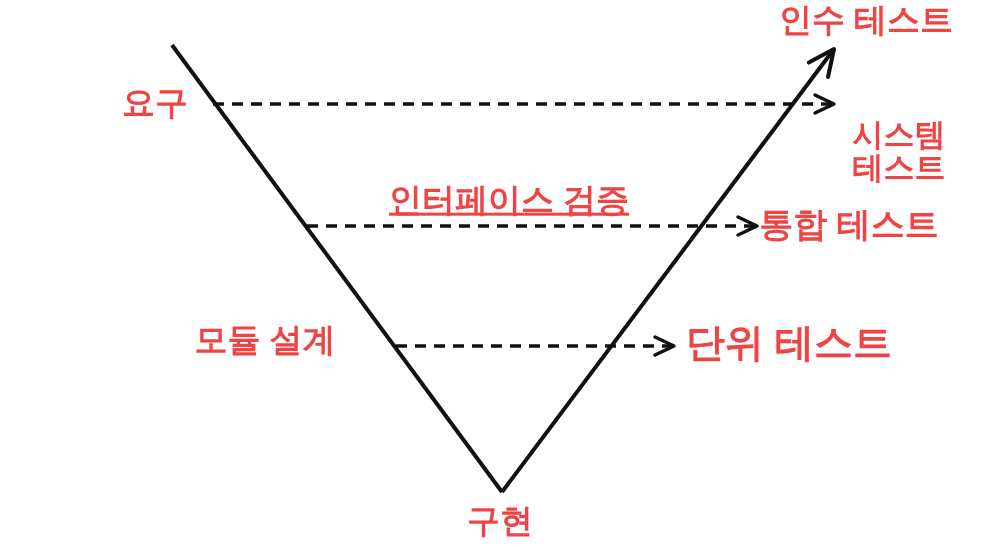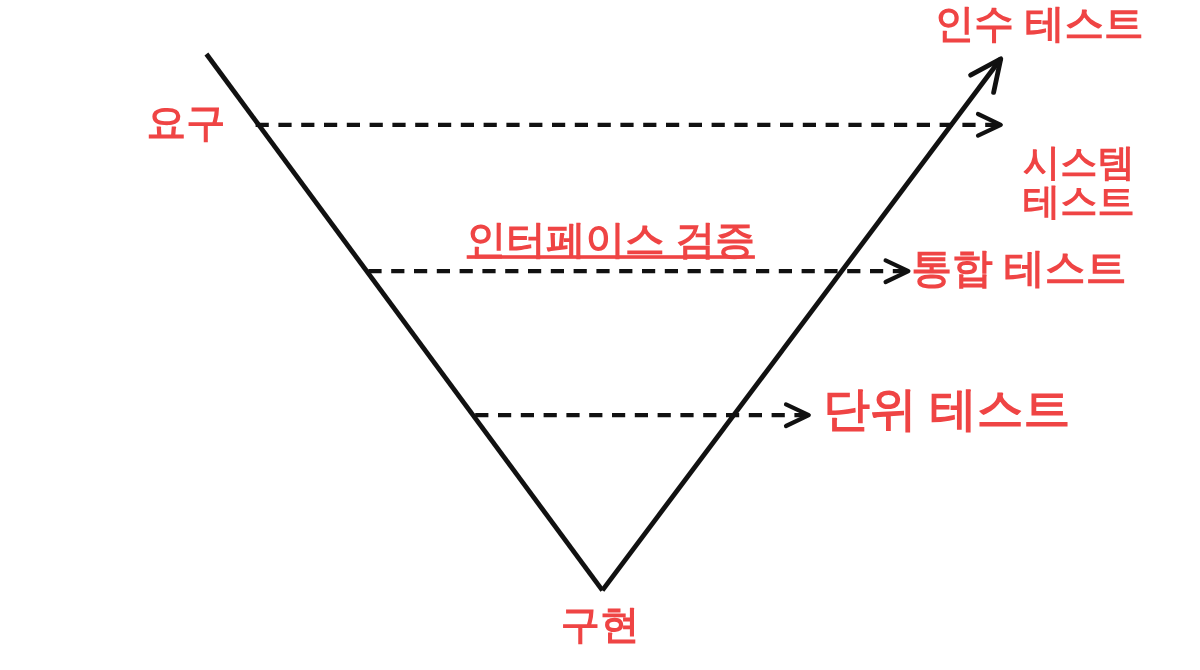--- a/index.html
+++ b/index.html
@@ -57,20 +57,21 @@
     <line x1="502" y1="492" x2="834" y2="49" stroke="#111111" stroke-width="4" marker-end="url(#arrow-big)"></line>
 
     <line x1="213" y1="104" x2="834" y2="104" stroke="#111111" stroke-width="3.5" stroke-dasharray="11 8" marker-end="url(#arrow-small)"></line>
     <line x1="307" y1="226" x2="757" y2="226" stroke="#111111" stroke-width="3.5" stroke-dasharray="11 8" marker-end="url(#arrow-small)"></line>
     <line x1="396" y1="346" x2="674" y2="346" stroke="#111111" stroke-width="3.5" stroke-dasharray="11 8" marker-end="url(#arrow-small)"></line>
   </svg>
 
   <div class="lbl sz-regular" style="left:155px; top:103px;">요구</div>
 
 
+  <div class="lbl sz-regular" style="left:265px; top:340px;">모듈 설계</div>
 
   <div class="lbl sz-regular" style="left:500px; top:521px;">구현</div>
 
 
   <div class="lbl sz-regular" style="left:509px; top:200px;text-decoration:underline;">인터페이스 검증</div>
 
 
   <div class="lbl sz-regular" style="left:866px; top:20px;">인수 테스트</div>
 
   <div class="lbl two-line" style="left:899px; top:112px;margin-top:40px;">

